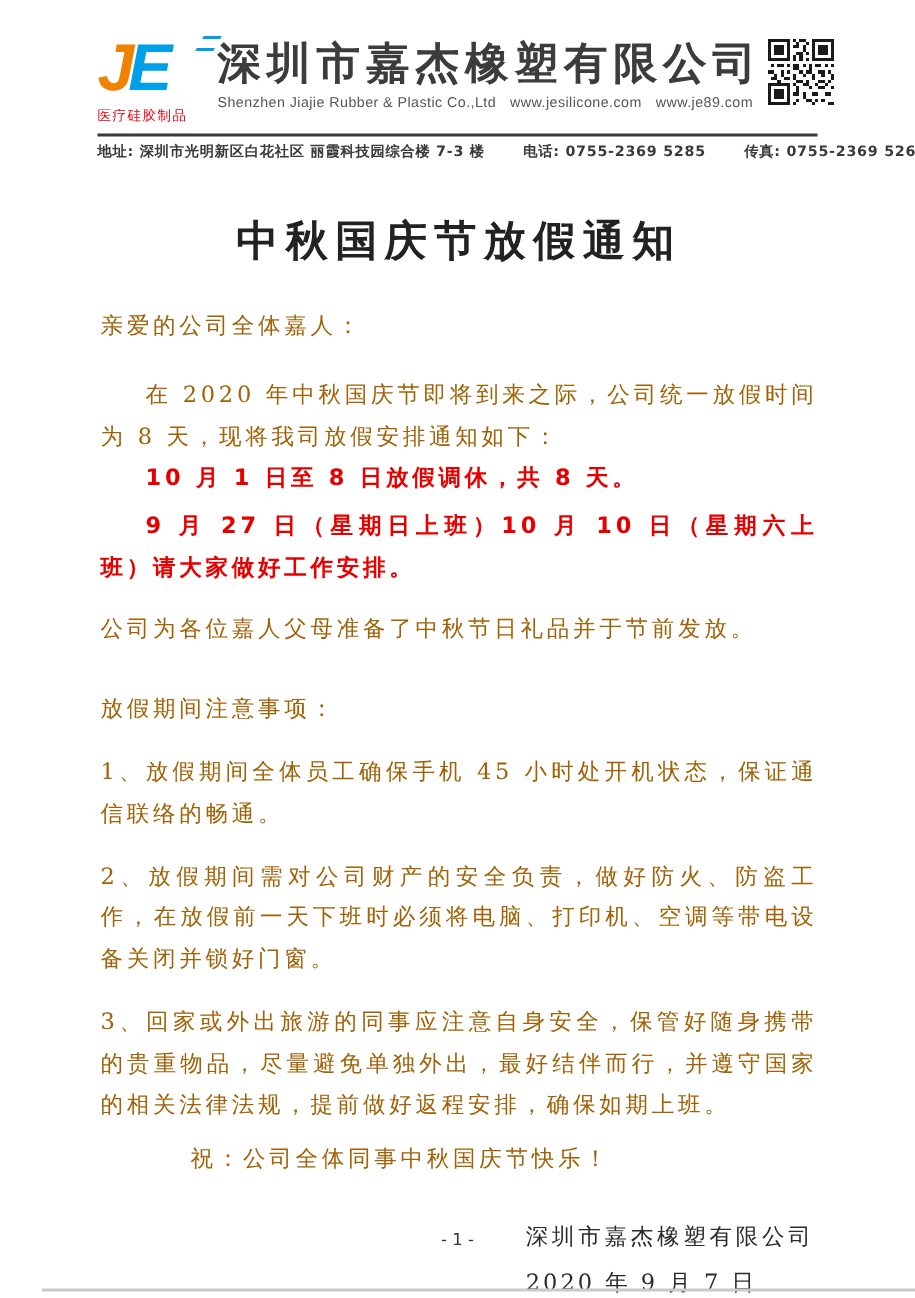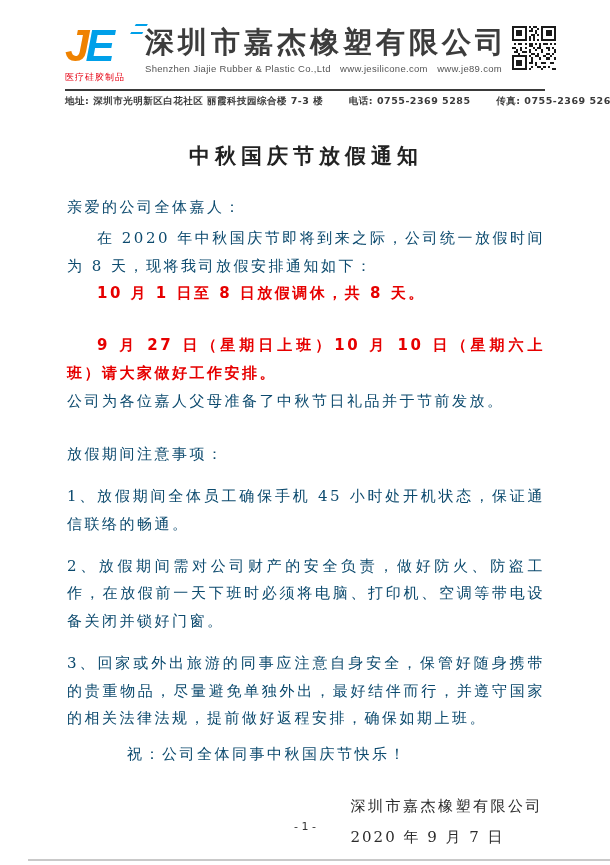--- a/index.html
+++ b/index.html
@@ -85,38 +85,38 @@
     letter-spacing: 0.5px;
     white-space: nowrap;
   }
   .addr-row .gap { display: inline-block; width: 18px; }
 
   
   .doc { padding: 0 65px 0 67px; }
   .doc-title {
     margin-top: 34px;
     text-align: center;
-    font-size: 21px;
+    font-size: 28px;
     font-weight: 600;
     color: #222;
     letter-spacing: 5px;
   }
   .para {
     font-size: 15px;
     line-height: 1.85;
     letter-spacing: 2.5px;
     text-align: justify;
-    color: #0c4a6e;
+    color: #a16207;
   }
   .salutation { margin-top: 24px; }
-  .intro { margin-top: 3px; text-indent: 2em; }
+  .intro { margin-top: 18px; text-indent: 2em; }
   .red { color: #e60000; font-weight: bold; font-family: "DejaVu Sans", sans-serif; }
   .hl1 { margin-top: 0; text-indent: 2em; }
-  .hl2 { margin-top: 24px; text-indent: 2em; }
-  .gift { }
+  .hl2 { margin-top: 4px; text-indent: 2em; }
+  .gift { margin-top: 13px; }
   .notes-heading { margin-top: 26px; }
   .note { margin-top: 14px; }
   .wish { margin-top: 8px; text-indent: 4em; }
   .signature {
     margin-top: 28px;
     float: right;
     text-align: left;
     font-size: 15px;
     letter-spacing: 2.5px;
     color: #2b2b2b;

